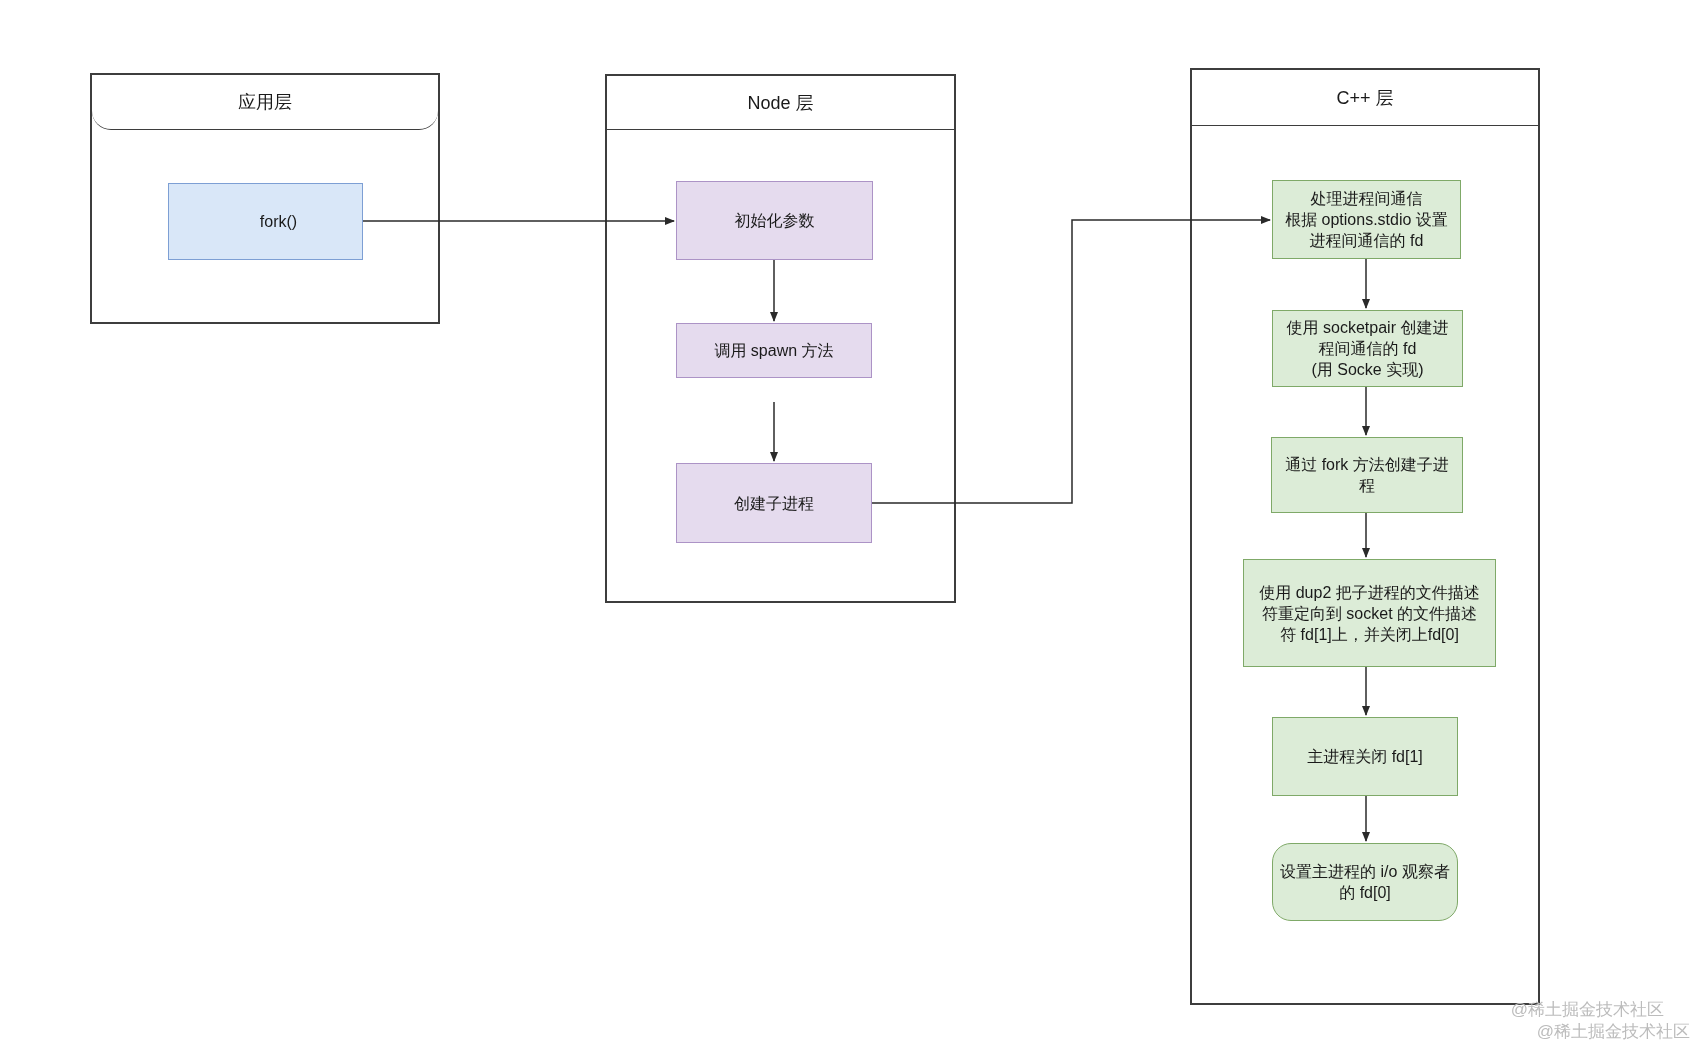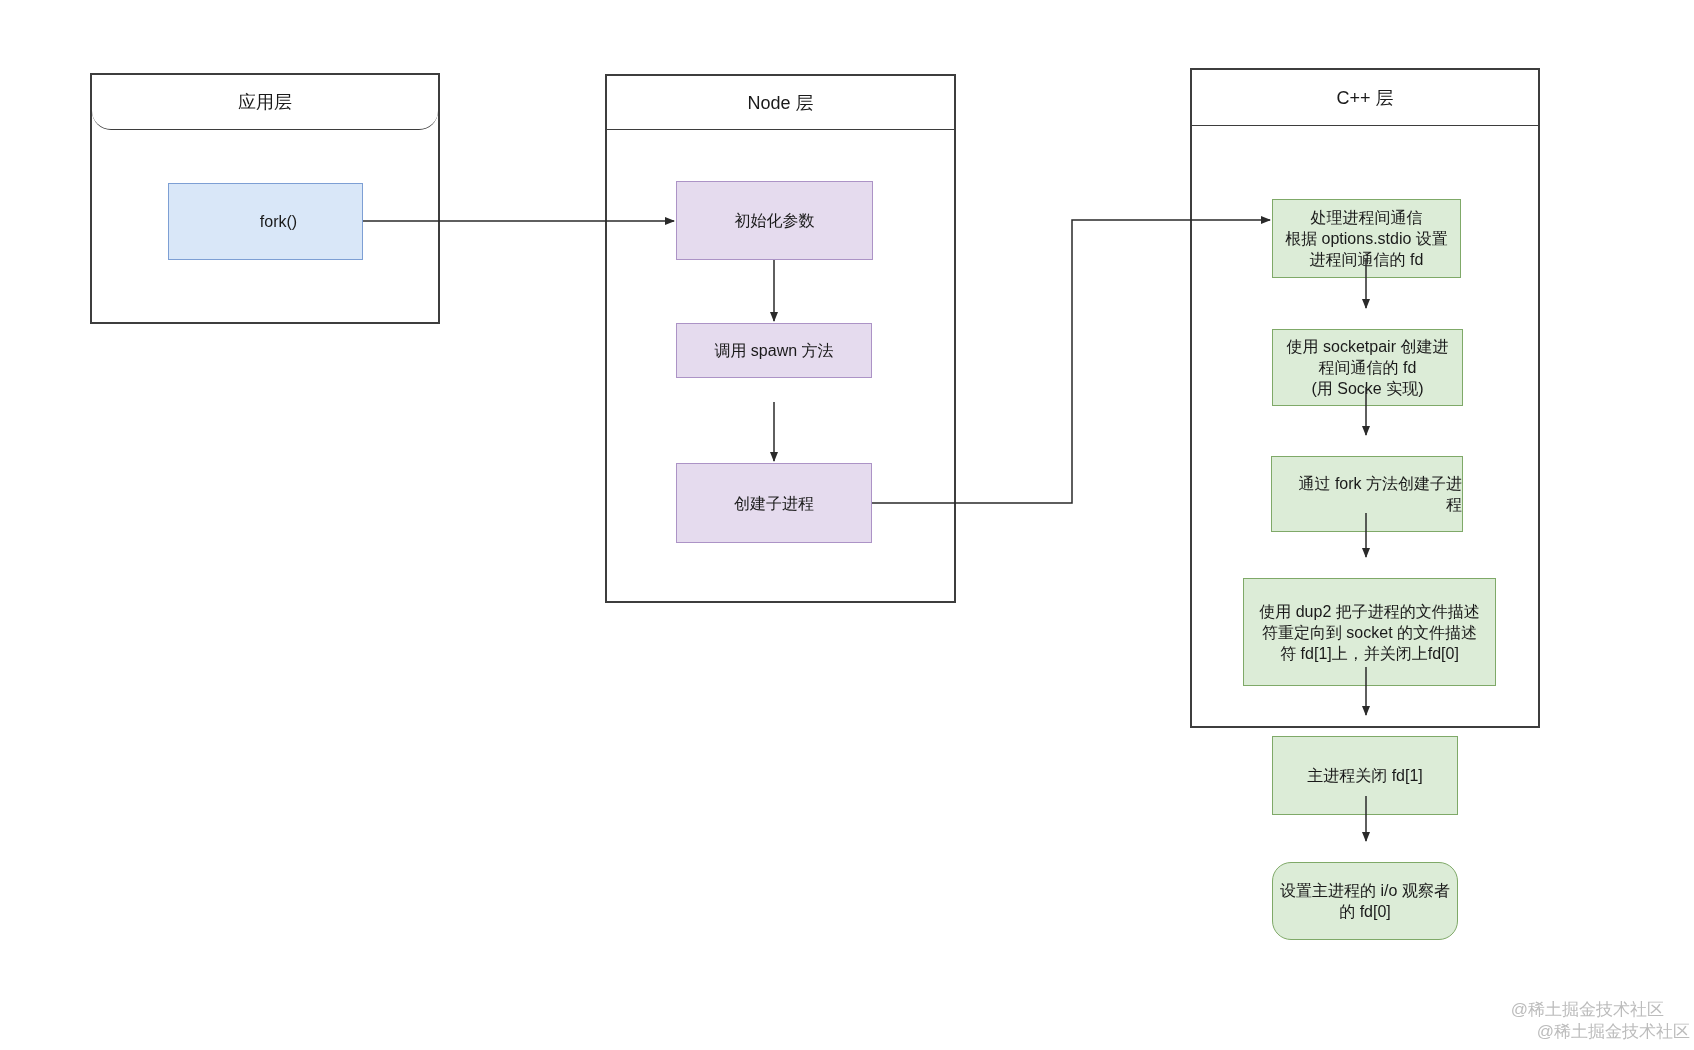--- a/index.html
+++ b/index.html
@@ -14,39 +14,39 @@
   }
   .layer-header{
     display:flex;align-items:center;justify-content:center;
     border-bottom:1.5px solid var(--frame,#3d3d3d);
     font-size:18px;box-sizing:border-box;
   }
   #layer-app{left:90px;top:73px;width:350px;height:251px;}
   #layer-app .layer-header{height:55px;border-radius:19px;}
   #layer-node{left:605px;top:74px;width:351px;height:529px;}
   #layer-node .layer-header{height:54px;}
-  #layer-cpp{left:1190px;top:68px;width:350px;height:660px;}
+  #layer-cpp{left:1190px;top:68px;width:350px;height:937px;}
   #layer-cpp .layer-header{height:56px;}
   
   .node{
     position:absolute;box-sizing:border-box;
     display:flex;flex-direction:column;align-items:center;justify-content:center;
     font-size:16px;line-height:21px;text-align:center;
   }
   .node .ln{white-space:nowrap;}
   .node-blue{background:var(--blue-fill,#d9e7f8);border:1px solid var(--blue-border,#7d9fd4);padding-left:26px;}
   .node-purple{background:var(--purple-fill,#e5dbee);border:1px solid var(--purple-border,#ac93c6);}
-  .node-green{background:var(--green-fill,#dcecd7);border:1px solid var(--green-border,#7fa968);margin-top:19px;}
+  .node-green{background:var(--green-fill,#dcecd7);border:1px solid var(--green-border,#7fa968);}
   #node-fork{left:168px;top:183px;width:195px;height:77px;}
   #node-init{left:676px;top:181px;width:197px;height:79px;}
   #node-spawn{left:676px;top:323px;width:196px;height:55px;justify-content:center;}
   #node-create{left:676px;top:463px;width:196px;height:80px;}
   #node-ipc{left:1272px;top:180px;width:189px;height:79px;}
   #node-socketpair{left:1272px;top:310px;width:191px;height:77px;}
-  #node-forkc{left:1271px;top:437px;width:192px;height:76px;align-items:flex-end;}
+  #node-forkc{left:1271px;top:437px;width:192px;height:76px;}
   #node-dup2{left:1243px;top:559px;width:253px;height:108px;}
   #node-closefd{left:1272px;top:717px;width:186px;height:79px;}
   #node-watcher{left:1272px;top:843px;width:186px;height:78px;border-radius:19px;}
   
   #arrows{position:absolute;left:0;top:0;width:1694px;height:1050px;pointer-events:none;}
   #arrows path{fill:none;stroke:var(--arrow,#2a2a2a);stroke-width:1.5;}
   
   .watermark{
     position:absolute;text-align:right;font-size:17px;line-height:22px;
     color:var(--watermark,#bcbcbc);

